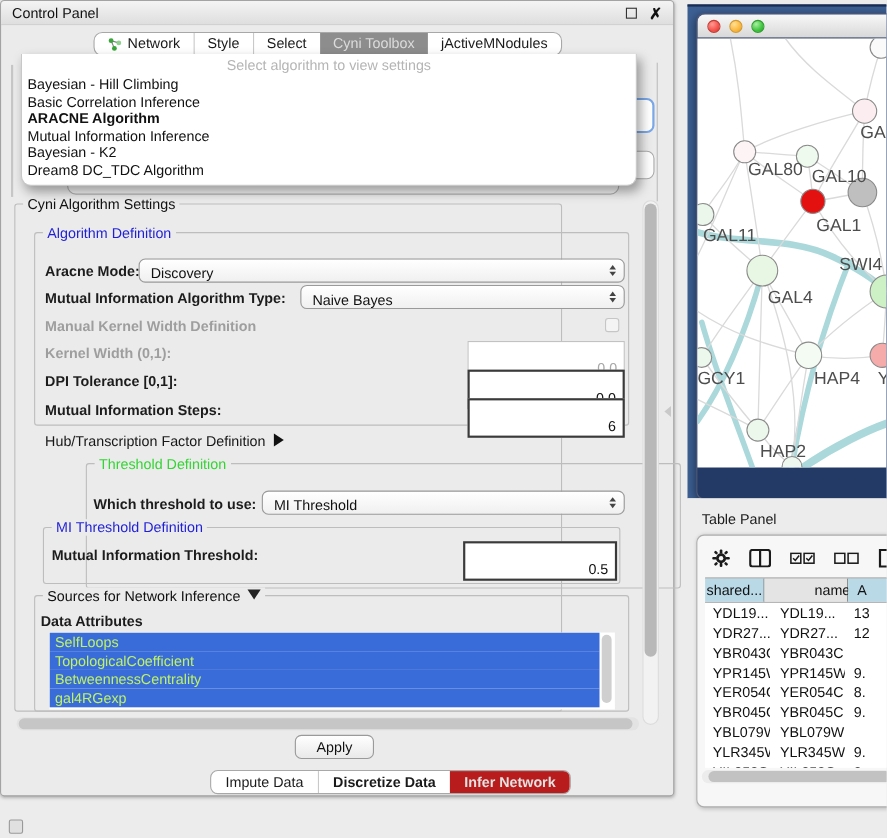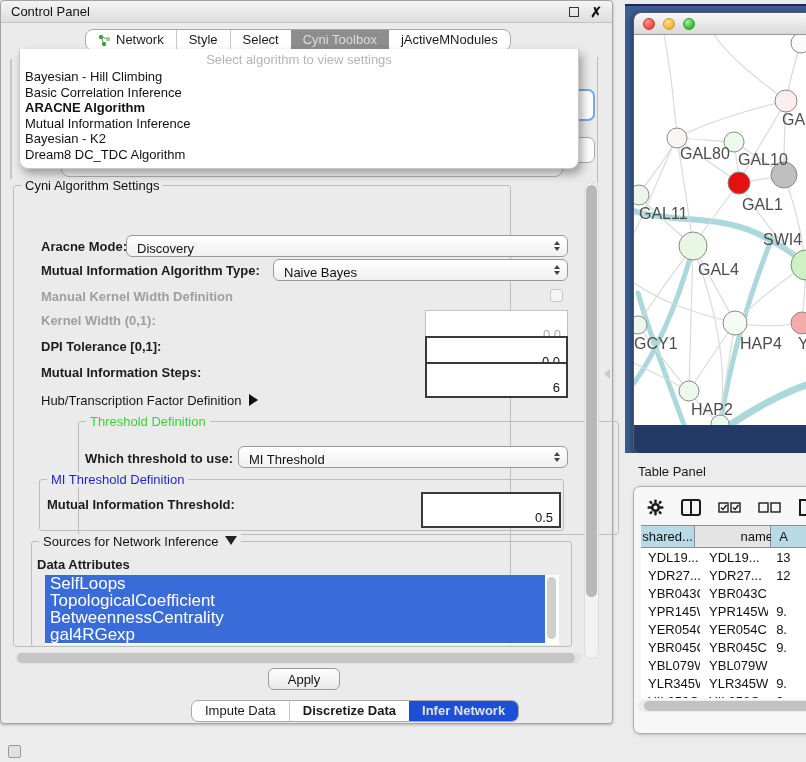--- a/index.html
+++ b/index.html
@@ -69,39 +69,39 @@
   .numfield.dis { border:1px solid #c2c2c2; color:#a8a8a8; }
 
   .chk { position:absolute; width:13px; height:13px; background:#f4f4f4; border:1px solid #c6c6c6; border-radius:3px; }
 
   .tri-right { display:inline-block; width:0; height:0; border-top:6px solid transparent;
         border-bottom:6px solid transparent; border-left:9px solid #111; margin-left:8px; vertical-align:-1px; }
   .tri-down { display:inline-block; width:0; height:0; border-left:6px solid transparent;
         border-right:6px solid transparent; border-top:9px solid #222; margin-left:6px; vertical-align:1px; }
 
   #attr-list { position:absolute; left:44px; top:574px; width:514px; height:70px; background:#fff; overflow:hidden; }
-  .attr-item { height:17px; line-height:17px; font-size:17px; color:#ffffff; padding-left:5px; width:calc(100% - 14px); }
+  .attr-item { height:17px; line-height:17px; font-size:13px; color:#bef264; padding-left:5px; width:calc(100% - 14px); }
   .attr-item.sel { background:#3a6cd9; }
   #attr-vscroll { position:absolute; right:3px; top:2px; width:9px; height:62px; background:#cfcfcf; border-radius:5px; }
 
   
   #cp-vscroll { position:absolute; left:583px; top:181px; width:15px; height:477px; background:#f2f2f2; border:1px solid #dcdcdc; border-radius:8px; }
   #cp-vthumb { position:absolute; left:1px; top:2px; width:11px; height:412px; background:#b8b8b8; border-radius:6px; }
   #cp-hscroll { position:absolute; left:14px; top:651px; width:566px; height:12px; background:#e3e3e3; border-radius:6px; }
   #cp-hthumb { position:absolute; left:2px; top:1px; width:558px; height:10px; background:#c6c6c6; border-radius:5px; }
 
   #apply-btn { position:absolute; left:267px; top:667px; width:72px; height:22px;
         background:linear-gradient(#ffffff,#e9e9e9); border:1px solid #9a9a9a; border-radius:6px;
         font-size:13px; color:#111; display:flex; align-items:center; justify-content:center; }
 
   #bottom-tabs { position:absolute; left:146px; top:699px; height:22px; display:flex;
         background:#fff; border:1px solid #a8a8a8; border-radius:7px; overflow:hidden;margin-left:44px; }
   .btab { font-size:13px; color:#1a1a1a; padding:0 13px; line-height:20px; display:flex; align-items:center; }
   .btab + .btab { border-left:1px solid #c9c9c9;font-weight:bold; }
-  .btab.selected { background:#1d4ed8; color:#e2e2e2; border-left:none; }
+  .btab.selected { background:#b91c1c; color:#e2e2e2; border-left:none; }
 
   #pane-handle { position:absolute; left:604px; top:369px; width:0; height:0;
         border-top:5px solid transparent; border-bottom:5px solid transparent; border-right:6px solid #c9c9c9; }
 
   #mini-square { position:absolute; left:8px; top:745px; width:13px; height:13px; background:#e0e0e0; border:1px solid #999; border-radius:2px; }
 
   
   #desktop { position:absolute; left:625px; top:4px; width:181px; height:449px;
         background:#3d6094; border-top:2px solid #1c2c50; overflow:hidden; }
   #net-window { position:absolute; left:8px; top:6px; width:210px; height:442px; background:#243a66;
@@ -195,20 +195,23 @@
           <div class="dd-item">Mutual Information Inference</div>
           <div class="dd-item">Bayesian - K2</div>
           <div class="dd-item">Dream8 DC_TDC Algorithm</div>
         </div>
     </div>
 
     <div class="fs" id="fs-outer" style="left:12px; top:184px; width:498px; height:462px;">
       <span class="fs-legend leg-black">Cyni Algorithm Settings</span>
     </div>
 
+    <div class="fs" style="left:30px; top:210px; width:541px; height:176px;">
+      <span class="fs-legend leg-blue">Algorithm Definition</span>
+    </div>
     <span class="lbl" style="left:40px; top:238px;">Aracne Mode:</span>
     <div class="combo" style="left:125px; top:234px; width:442px;">
       <span>Discovery</span>
       <span class="arrows">
           <span class="ar-up"></span>
           <span class="ar-dn"></span>
         </span>
     </div>
     <span class="lbl" style="left:40px; top:262px;">Mutual Information Algorithm Type:</span>
     <div class="combo" style="left:272px; top:258px; width:295px;">

